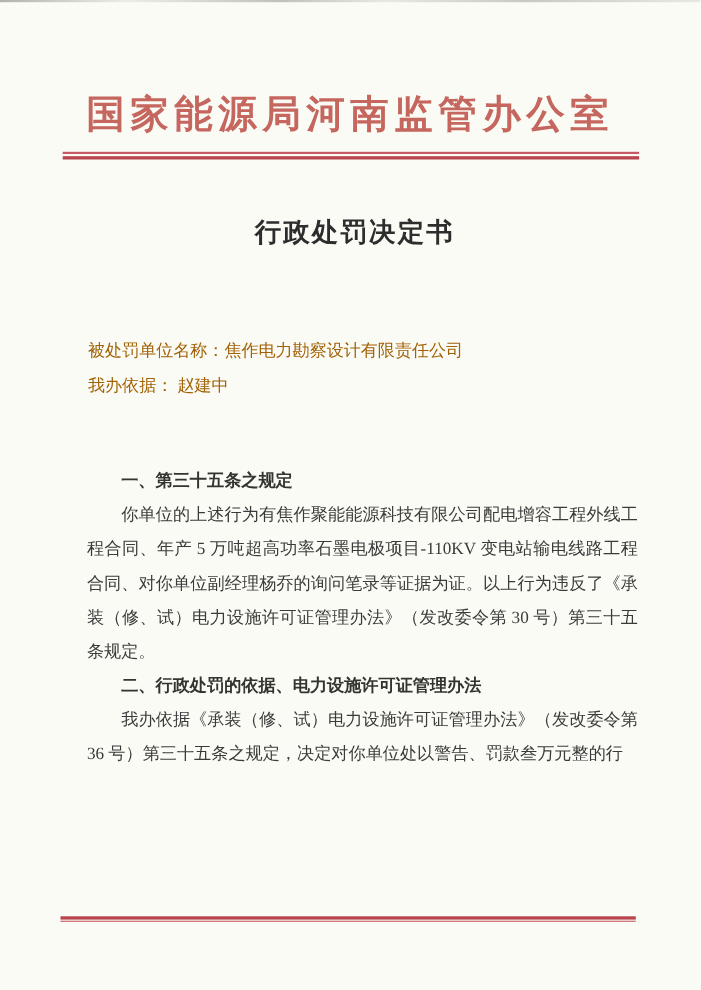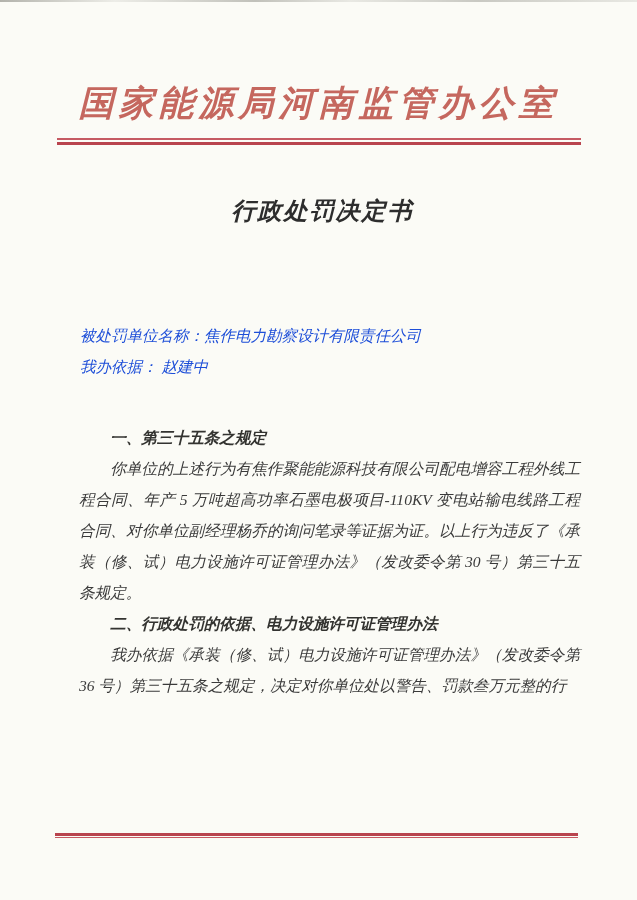--- a/index.html
+++ b/index.html
@@ -7,21 +7,20 @@
     padding: 0;
     background: #fbfbf6;
   }
   .page {
     position: relative;
     width: 637px;
     height: 900px;
     background: #fbfbf6;
     overflow: hidden;
     font-family: "Liberation Serif", "DejaVu Serif", serif;
-    font-style: italic;
   }
   .scan-edge {
     position: absolute;
     top: 0; left: 0; right: 0;
     height: 2px;
     background: linear-gradient(90deg,
       rgba(70,70,60,0.40) 0%, rgba(70,70,60,0.08) 18%,
       rgba(70,70,60,0.32) 40%, rgba(70,70,60,0.10) 55%,
       rgba(70,70,60,0.28) 75%, rgba(70,70,60,0.10) 100%);
   }
@@ -53,24 +52,24 @@
     top: 191px; left: 0; width: 100%;
     margin: 4px;
     text-align: center;
     font-size: 24px;
     font-weight: 700;
     letter-spacing: 2px;
     color: #2d2d2d;
   }
   .recipient {
     position: absolute;
-    top: 320px; left: 80px; width: 505px;
+    top: 304px; left: 80px; width: 505px;
     font-size: 15.5px;
     line-height: 31px;
-    color: #1d4ed8;
+    color: #a16207;
   }
   .recipient p { margin: 0; }
   .body-text {
     position: absolute;
     top: 422px; left: 79px; width: 501px;
     font-size: 15.6px;
     line-height: 31px;
     text-align: justify;
     color: #3a3a3a;
   }

